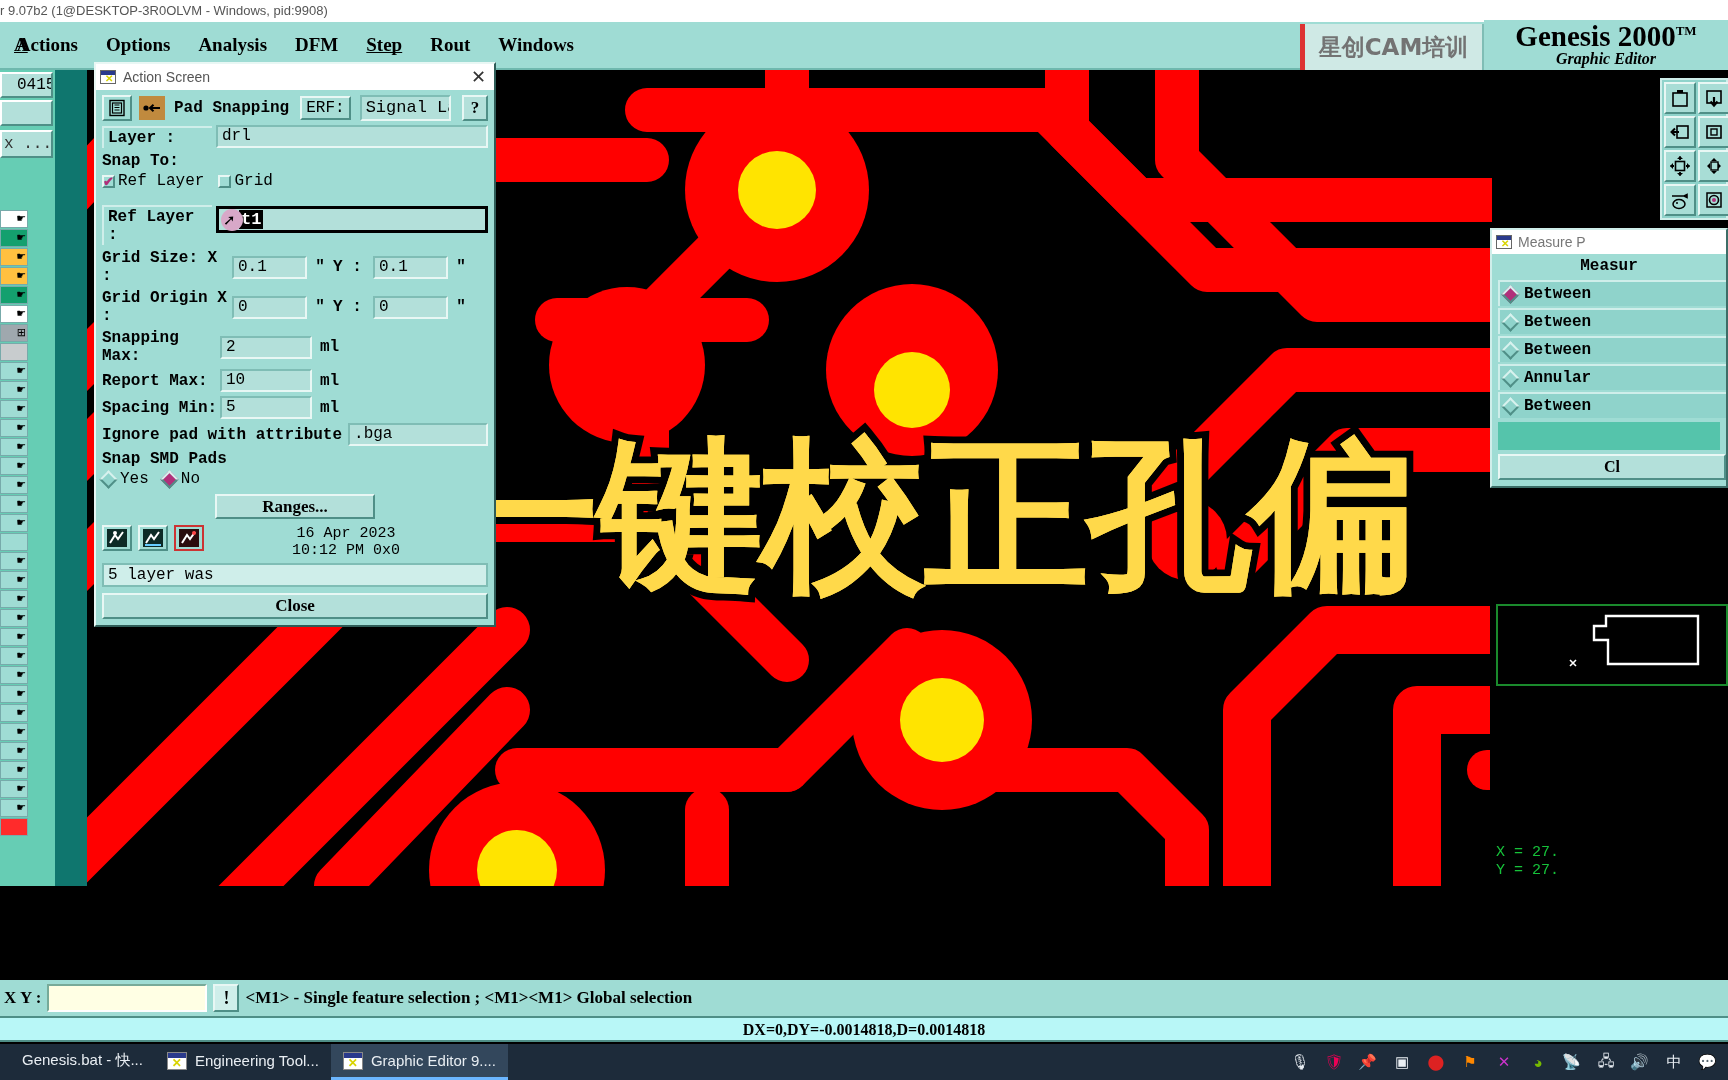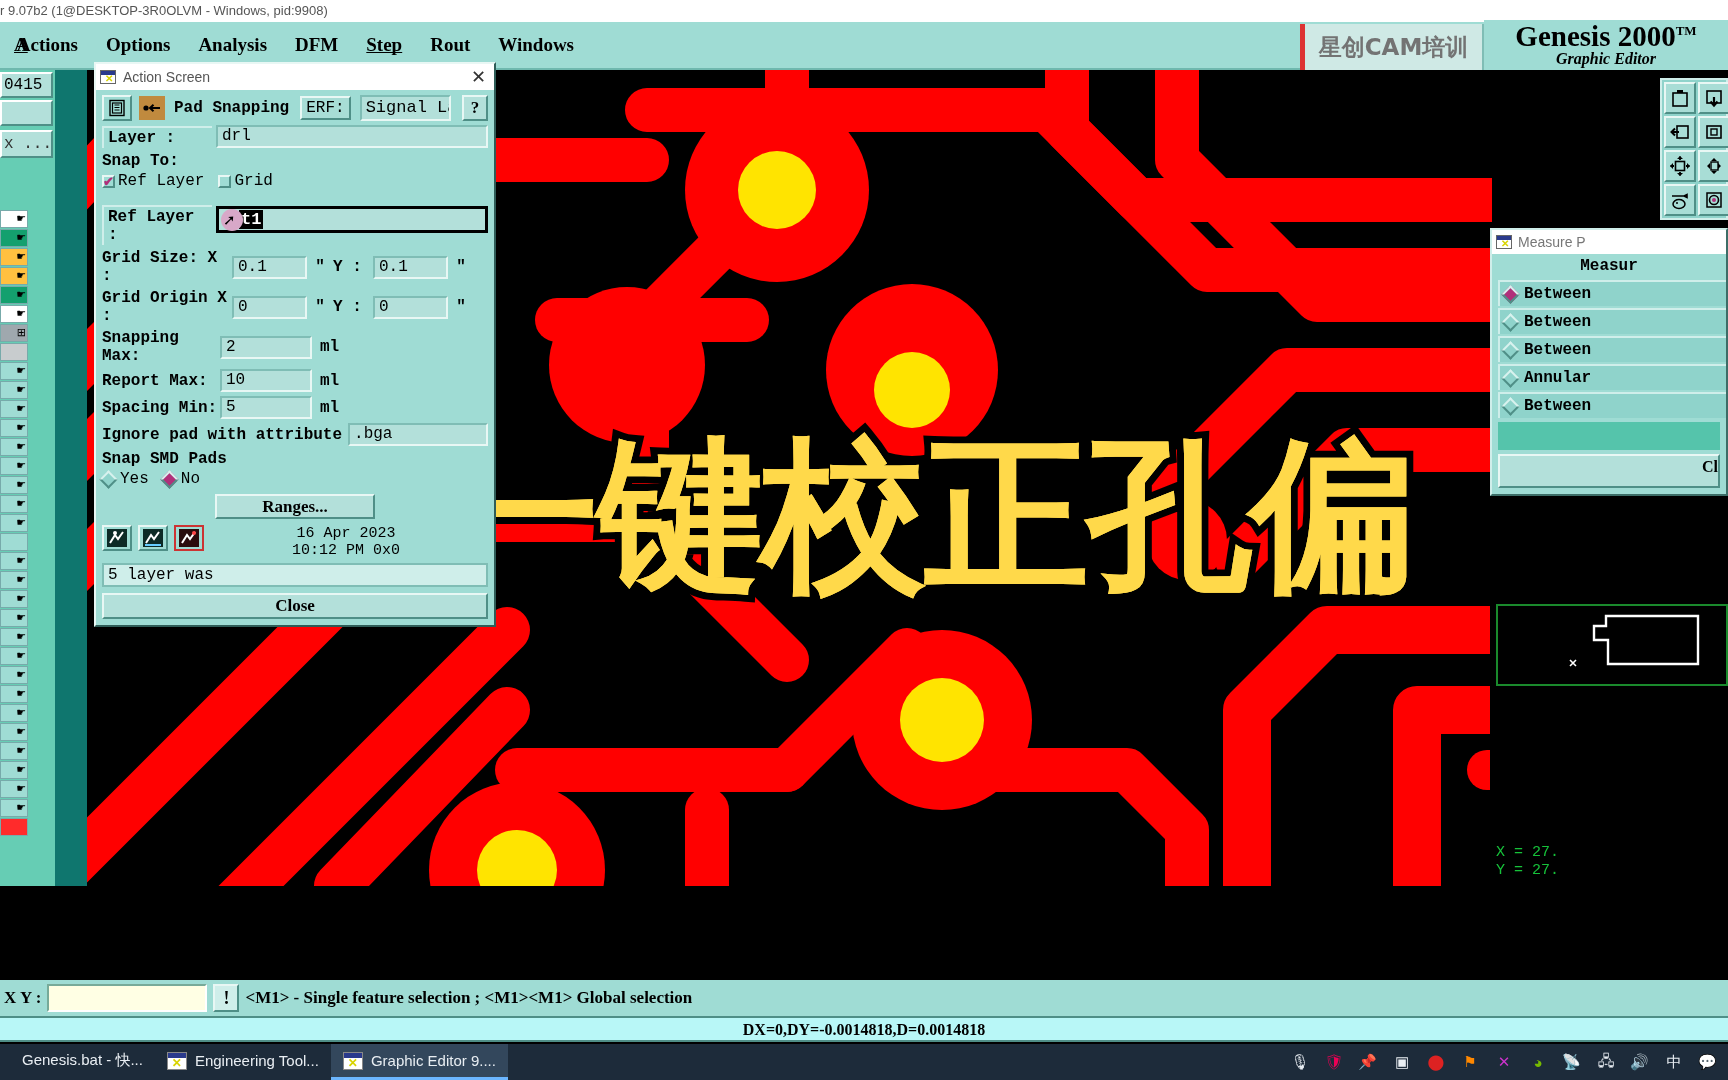--- a/index.html
+++ b/index.html
@@ -48,21 +48,21 @@
 
   
   .leftpanel{
     position:absolute; left:0; top:70px; width:55px; height:816px;
     background:#66cdb4;
   }
   .lp-field{
     margin:2px 2px 0 0; height:26px; background:#b3e0da;
     border:2px solid #ffffff; border-right-color:#4f8f87; border-bottom-color:#4f8f87;
     font-family:"Liberation Mono", monospace; font-size:16px; color:#000;
-    line-height:22px; padding-left:2px; overflow:hidden; white-space:nowrap;
+    line-height:22px; padding-left:15px; overflow:hidden; white-space:nowrap;
   }
   .lp-btn{
     margin:4px 2px 0 0; height:28px; background:#b3e0da;
     border:2px solid #ffffff; border-right-color:#4f8f87; border-bottom-color:#4f8f87;
     font-family:"Liberation Mono", monospace; font-size:16px; color:#333;
     line-height:24px; padding-left:2px; overflow:hidden; white-space:nowrap;
   }
   .layerlist{ position:absolute; left:0; top:140px; width:30px; }
   .layerrow{
     width:28px; height:18px; margin-bottom:1px;
@@ -121,24 +121,24 @@
     border-top:2px solid #cfeeea; border-left:2px solid #cfeeea;
     display:flex; align-items:center; gap:7px; padding-left:4px;
     font-family:"Liberation Mono", monospace; font-weight:bold; font-size:16px; color:#000;
     white-space:nowrap; overflow:hidden;
   }
   .diamond{ width:13px; height:13px; transform:rotate(45deg); flex:0 0 auto;
     background:#8fd3cb; border:2px solid #d8f2ee; border-right-color:#4f8f87; border-bottom-color:#4f8f87;}
   .diamond.on{ background:#b0307a; }
   .meas-sp{ height:28px; background:#55c4ab; margin:4px 6px 2px 6px;}
   .meas-close{
-    margin:4px 6px 6px 6px; height:34px; background:#b3e0da;
+    margin:4px 0 6px 6px; height:26px; background:#b3e0da;
     border:2px solid #e8f7f4; border-right-color:#4f8f87; border-bottom-color:#4f8f87;
     font-family:"Liberation Serif", serif; font-weight:bold; font-size:16px;
-    text-align:right; line-height:22px;
+    text-align:center; line-height:22px;
   }
 
   
   .minimap{
     position:absolute; right:0px; top:600px; width:238px; height:286px;
     background:#000; overflow:hidden;
   }
   .mm-box{ position:absolute; left:6px; top:4px; width:232px; height:82px;
     border:2px solid #1a8a2c;}
   .mm-coords{ position:absolute; left:6px; bottom:6px;

